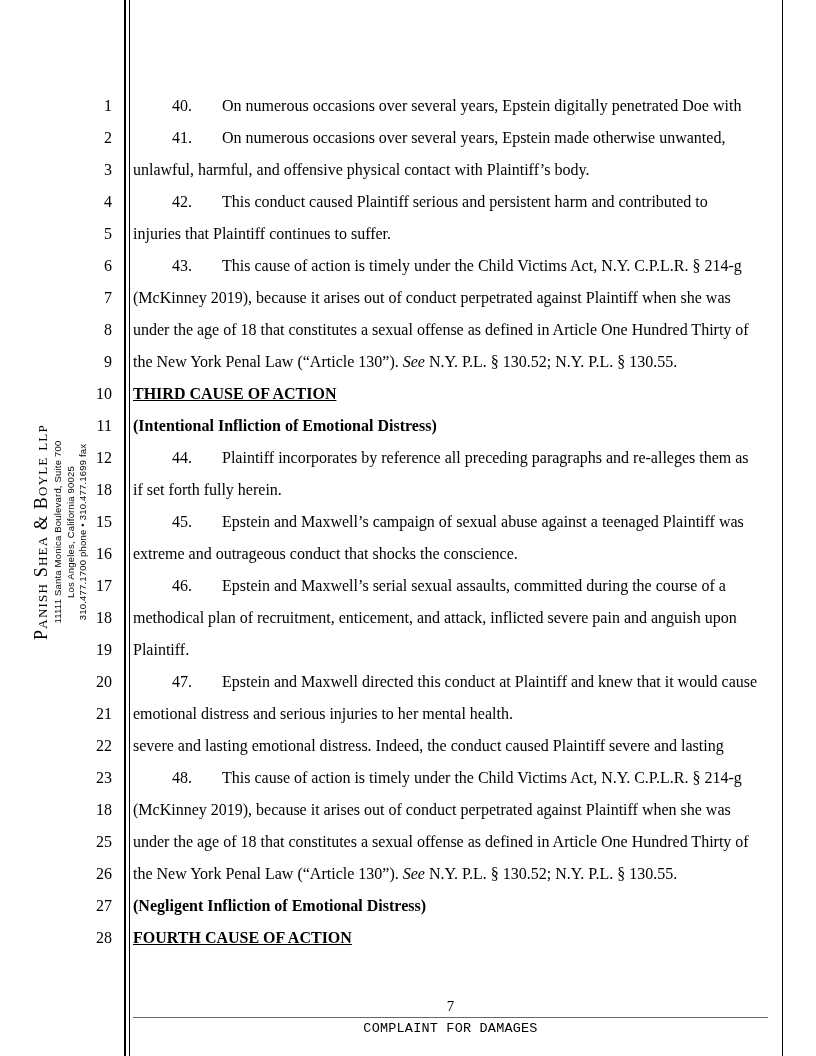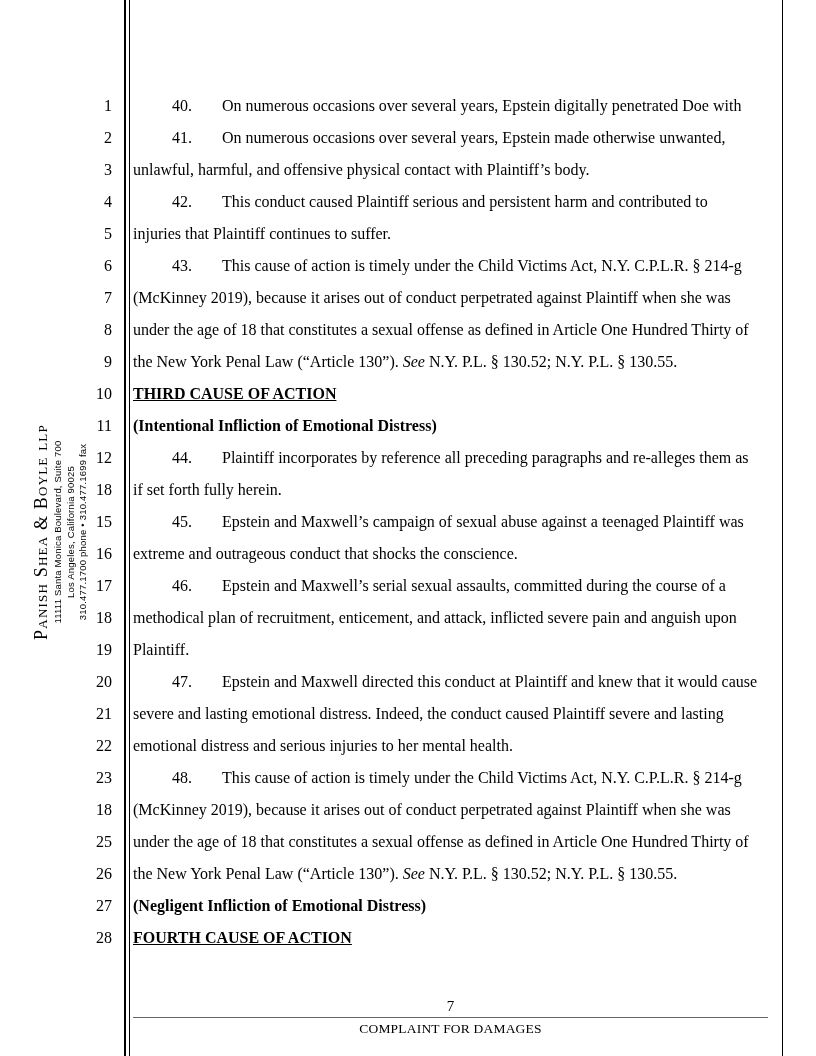--- a/index.html
+++ b/index.html
@@ -61,20 +61,21 @@
   
   #page-footer {
     position: absolute; left: 133px; top: 996px; width: 635px;
     text-align: center;
   }
   #page-footer .page-num { font-size: 15px; line-height: 21px; }
   #page-footer .footer-rule { border-top: 1.5px solid #666; height: 0; }
   #page-footer .footer-title {
     font-size: 13.5px; line-height: 16px; padding-top: 3px;
     letter-spacing: 0.2px;
+    font-family: Liberation Mono, monospace;
   }
 </style>
 </head>
 <body>
 
 <div id="law-firm-sidebar">
   <div class="firm-name">Panish Shea &amp; Boyle llp</div>
   <div class="firm-addr">11111 Santa Monica Boulevard, Suite 700</div>
   <div class="firm-addr">Los Angeles, California 90025</div>
   <div class="firm-addr">310.477.1700 phone  •  310.477.1699 fax</div>
@@ -127,22 +128,22 @@
     <div class="tl h"><span class="segs"><span class="seg">THIRD CAUSE OF ACTION</span></span></div>
     <div class="tl s"><span class="segs"><span class="seg">(Intentional Infliction of Emotional Distress)</span></span></div>
     <div class="tl p"><span class="pnum">44.</span><span class="segs"><span class="seg">Plaintiff incorporates by reference all preceding paragraphs and re-alleges them as</span></span></div>
     <div class="tl b"><span class="segs"><span class="seg">if set forth fully herein.</span></span></div>
     <div class="tl p"><span class="pnum">45.</span><span class="segs"><span class="seg">Epstein and Maxwell’s campaign of sexual abuse against a teenaged Plaintiff was</span></span></div>
     <div class="tl b"><span class="segs"><span class="seg">extreme and outrageous conduct that shocks the conscience.</span></span></div>
     <div class="tl p"><span class="pnum">46.</span><span class="segs"><span class="seg">Epstein and Maxwell’s serial sexual assaults, committed during the course of a</span></span></div>
     <div class="tl b"><span class="segs"><span class="seg">methodical plan of recruitment, enticement, and attack, inflicted severe pain and anguish upon</span></span></div>
     <div class="tl b"><span class="segs"><span class="seg">Plaintiff.</span></span></div>
     <div class="tl p"><span class="pnum">47.</span><span class="segs"><span class="seg">Epstein and Maxwell directed this conduct at Plaintiff and knew that it would cause</span></span></div>
+    <div class="tl b"><span class="segs"><span class="seg">emotional distress and serious injuries to her mental health.</span></span></div>
     <div class="tl b"><span class="segs"><span class="seg">severe and lasting emotional distress. Indeed, the conduct caused Plaintiff severe and lasting</span></span></div>
-    <div class="tl b"><span class="segs"><span class="seg">emotional distress and serious injuries to her mental health.</span></span></div>
     <div class="tl p"><span class="pnum">48.</span><span class="segs"><span class="seg">This cause of action is timely under the Child Victims Act, N.Y. C.P.L.R. § 214-g</span></span></div>
     <div class="tl b"><span class="segs"><span class="seg">(McKinney 2019), because it arises out of conduct perpetrated against Plaintiff when she was</span></span></div>
     <div class="tl b"><span class="segs"><span class="seg">under the age of 18 that constitutes a sexual offense as defined in Article One Hundred Thirty of</span></span></div>
     <div class="tl b"><span class="segs"><span class="seg">the New York Penal Law (“Article 130”). </span><span class="seg i">See</span><span class="seg"> N.Y. P.L. § 130.52; N.Y. P.L. § 130.55.</span></span></div>
     <div class="tl s"><span class="segs"><span class="seg">(Negligent Infliction of Emotional Distress)</span></span></div>
     <div class="tl h"><span class="segs"><span class="seg">FOURTH CAUSE OF ACTION</span></span></div>
   </div>
 
 <div id="page-footer">
   <div class="page-num">7</div>

